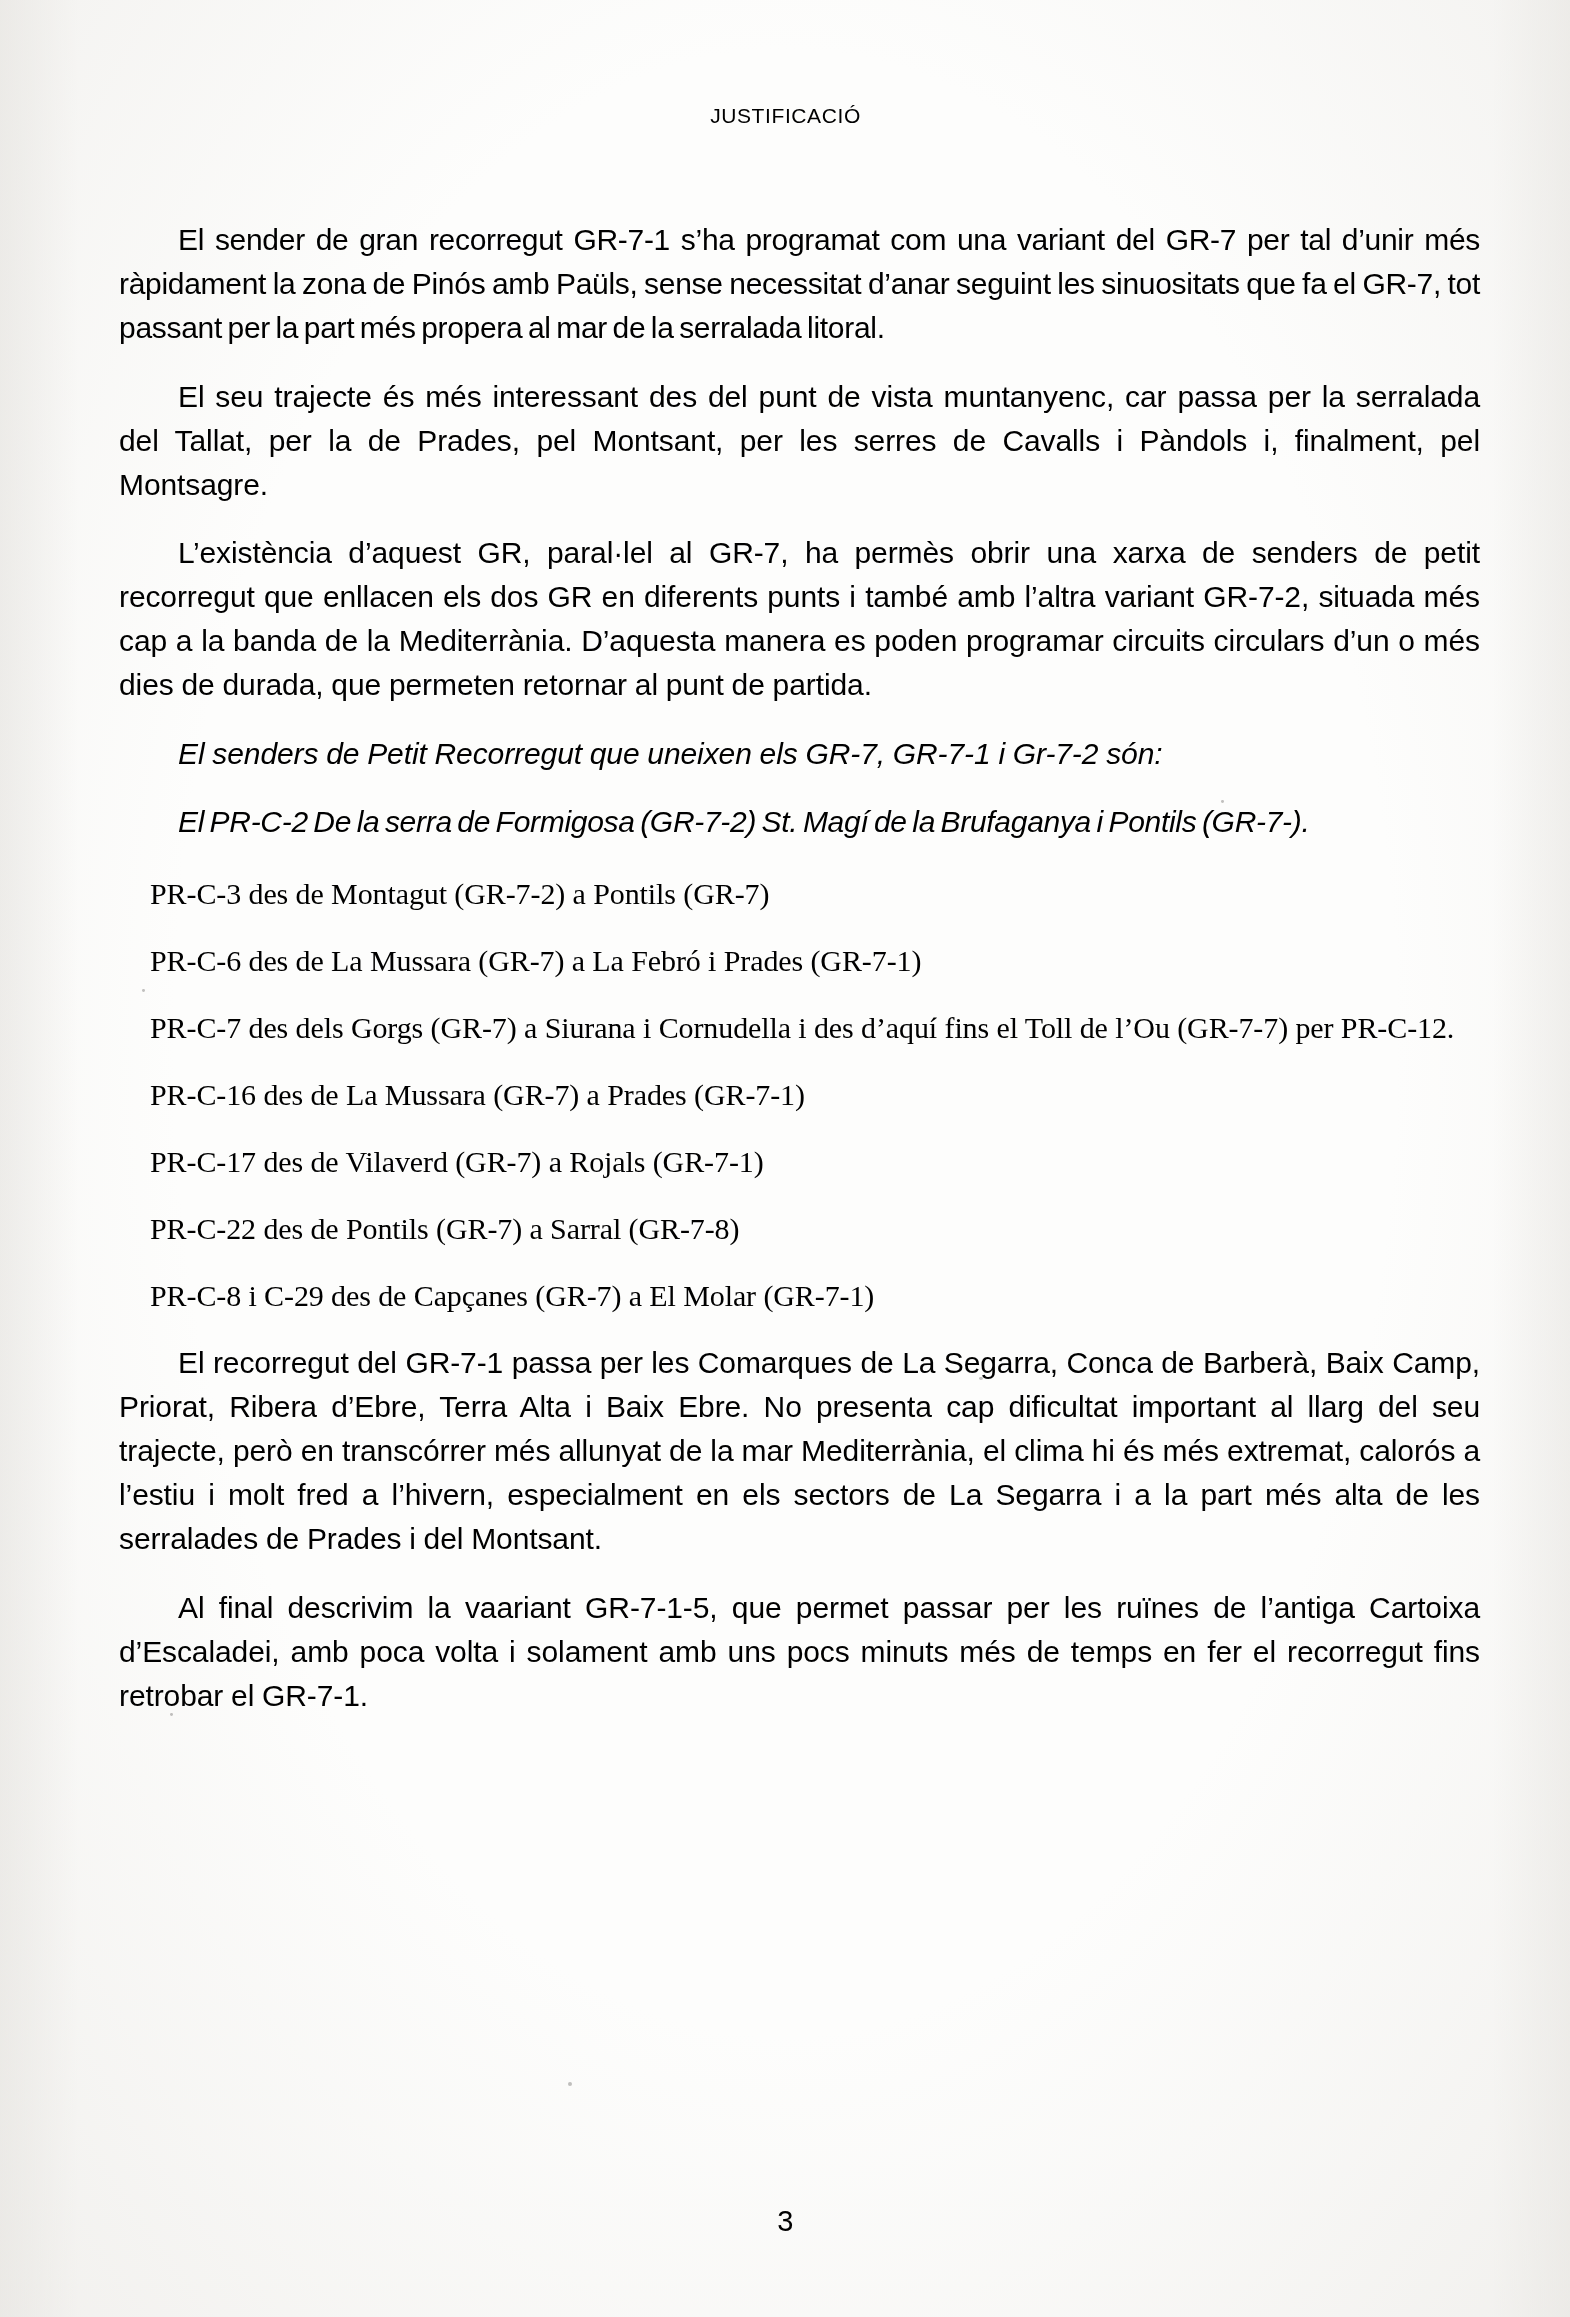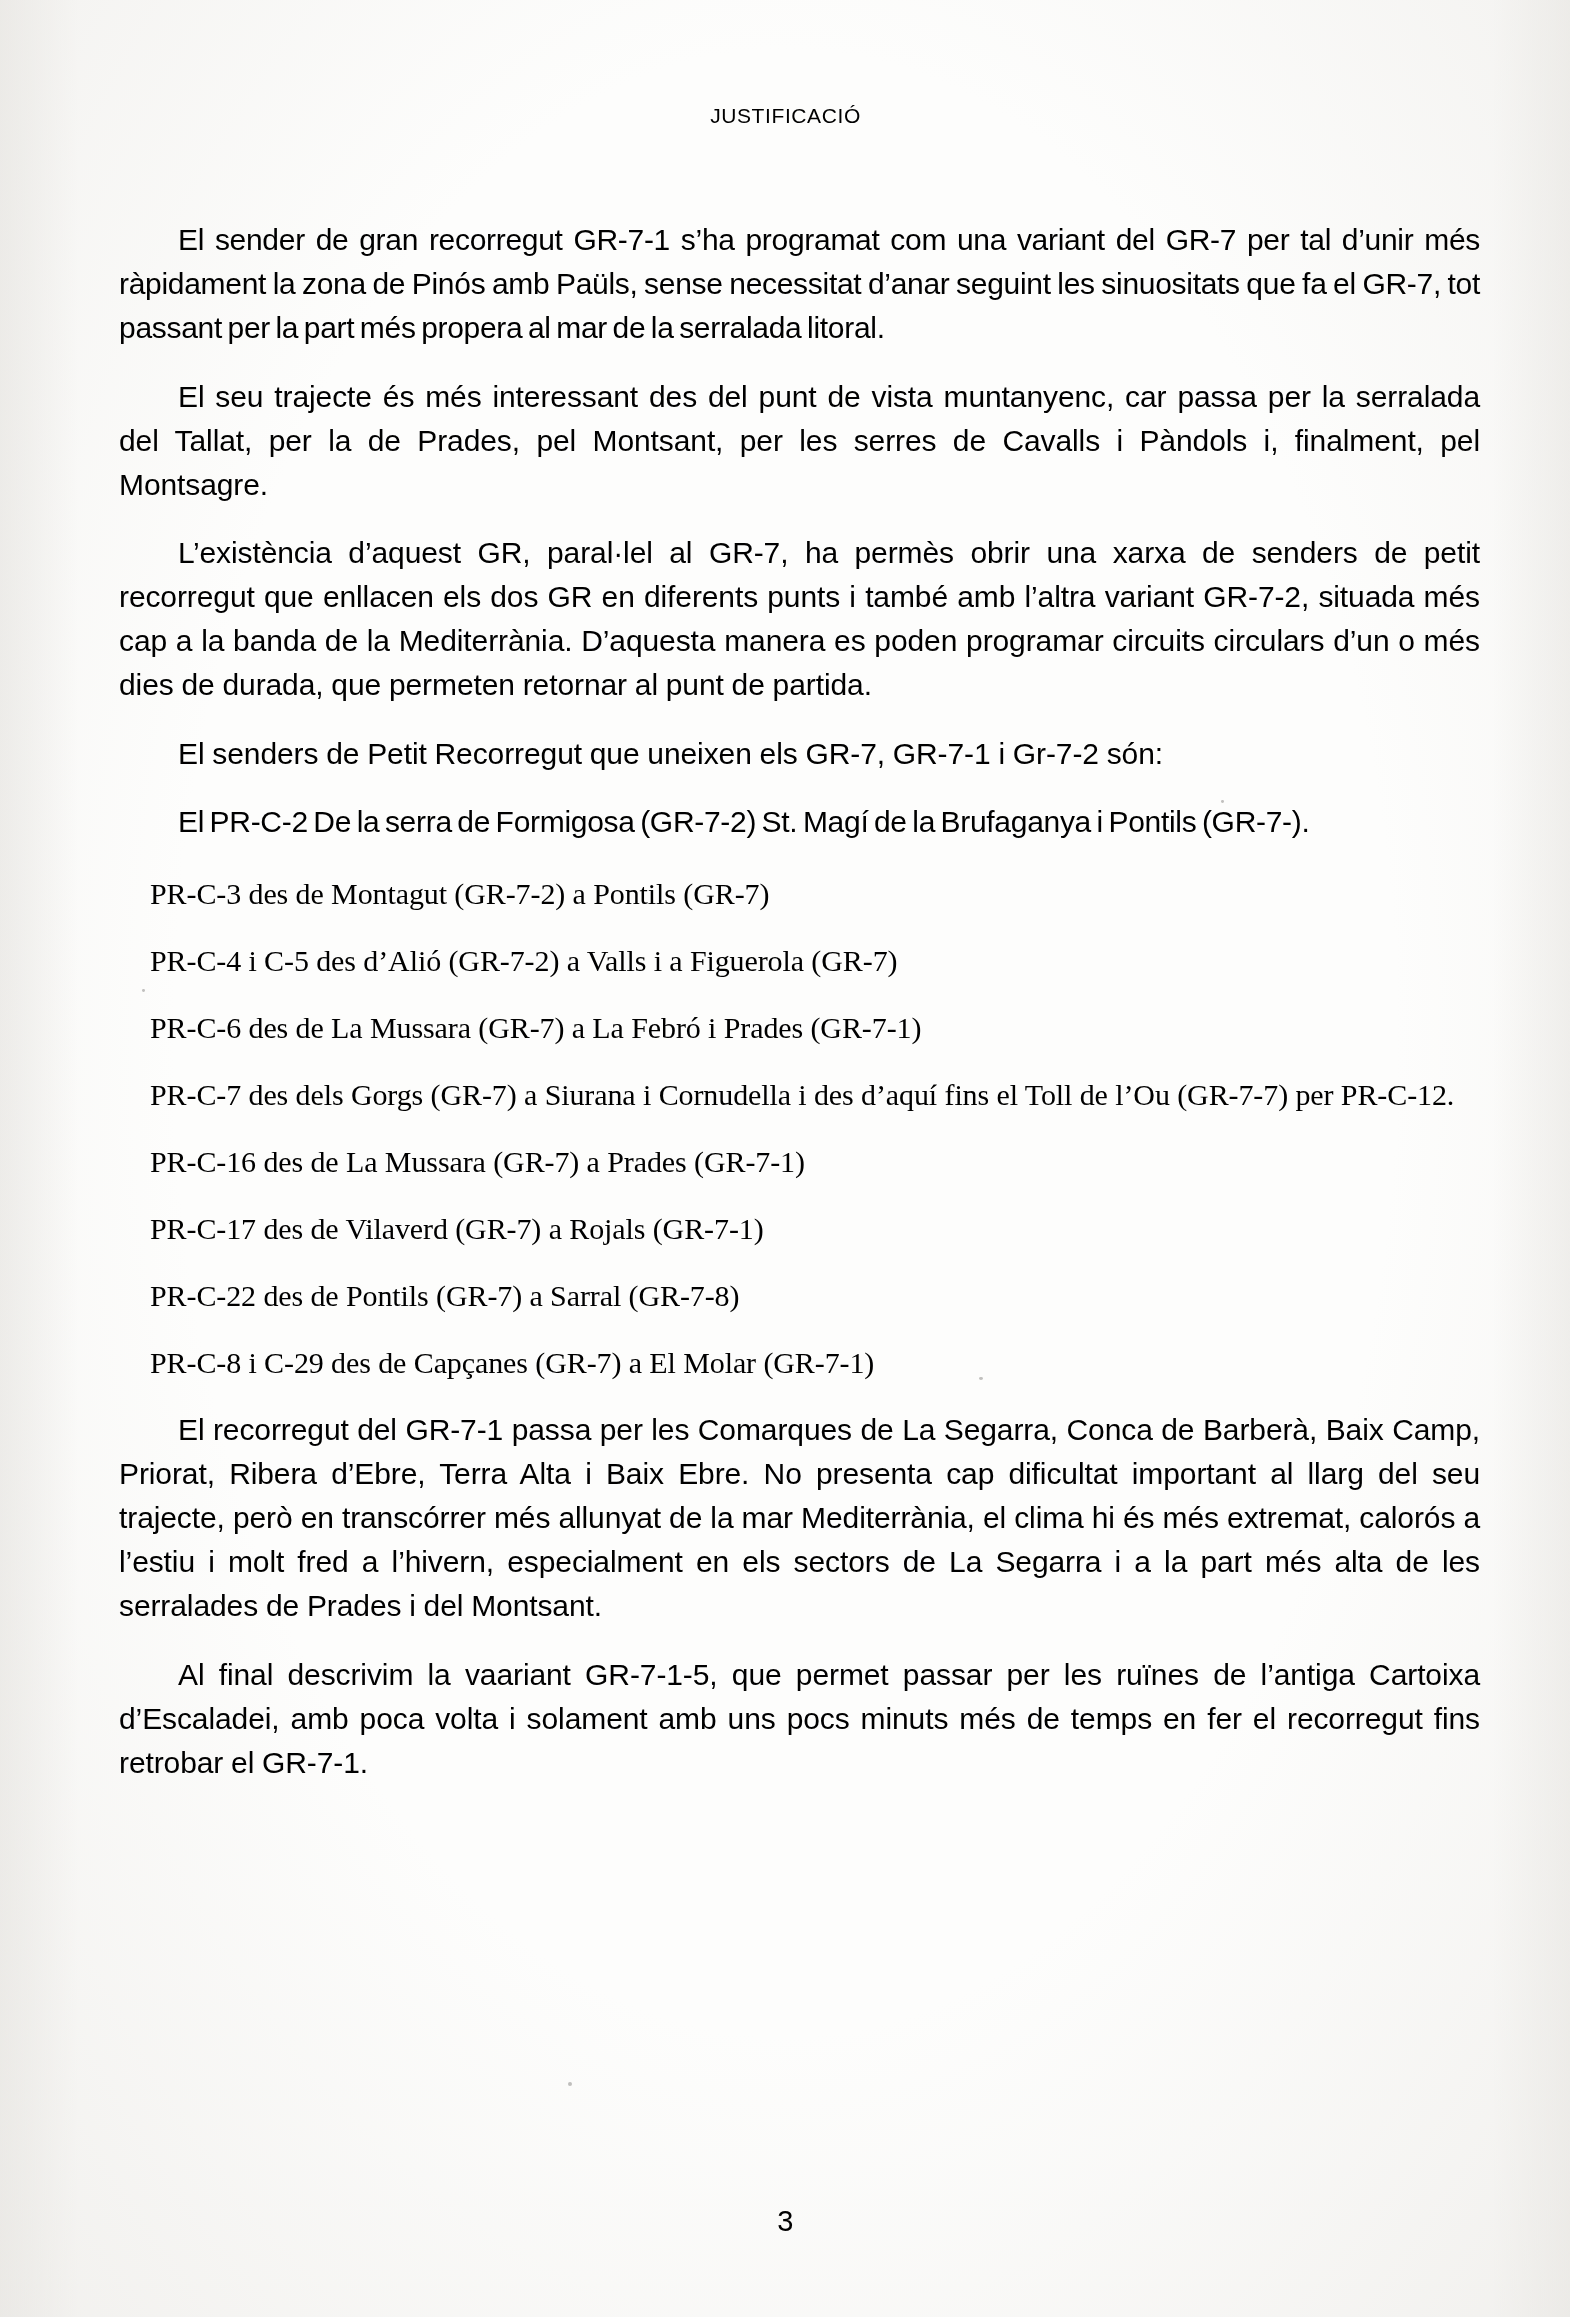--- a/index.html
+++ b/index.html
@@ -60,20 +60,21 @@
   }
   .body-text.tight {
     word-spacing: -2.5px;
     letter-spacing: -0.3px;
   }
   .body-text.loose {
     word-spacing: 0.4px;
   }
   .body-text.nojust {
     text-align: left;
+    font-style: italic;
   }
   .listitem {
     font-size: 30px;
     line-height: 44px;
     text-indent: 59px;
     text-align: left;
     margin: 0 0 23px 0;
     letter-spacing: -0.1px;
     font-family: Liberation Serif, serif;
   }
@@ -116,21 +117,20 @@
     <p class="body-text indent loose gap-small">El seu trajecte és més interessant des del punt de vista muntanyenc, car passa per la serralada del Tallat, per la de Prades, pel Montsant, per les serres de Cavalls i Pàndols i, finalment, pel Montsagre.</p>
 
     <p class="body-text indent gap-small">L’existència d’aquest GR, paral·lel al GR-7, ha permès obrir una xarxa de senders de petit recorregut que enllacen els dos GR en diferents punts i també amb l’altra variant GR-7-2, situada més cap a la banda de la Mediterrània. D’aquesta manera es poden programar circuits circulars d’un o més dies de durada, que permeten retornar al punt de partida.</p>
 
     <p class="body-text indent nojust gap-small">El senders de Petit Recorregut que uneixen els GR-7, GR-7-1 i Gr-7-2 són:</p>
 
     <p class="body-text indent tight nojust gap-med">El PR-C-2 De la serra de Formigosa (GR-7-2) St. Magí de la Brufaganya i Pontils (GR-7-).</p>
 
     <div>
       <p class="listitem">PR-C-3 des de Montagut (GR-7-2) a Pontils (GR-7)</p>
-      <p class="listitem">PR-C-4 i C-5 des d’Alió (GR-7-2) a Valls i a Figuerola (GR-7)</p>
       <p class="listitem">PR-C-6 des de La Mussara (GR-7) a La Febró i Prades (GR-7-1)</p>
       <p class="listitem">PR-C-7 des dels Gorgs (GR-7) a Siurana i Cornudella i des d’aquí fins el Toll de l’Ou (GR-7-7) per PR-C-12.</p>
       <p class="listitem">PR-C-16 des de La Mussara (GR-7) a Prades (GR-7-1)</p>
       <p class="listitem">PR-C-17 des de Vilaverd (GR-7) a Rojals (GR-7-1)</p>
       <p class="listitem">PR-C-22 des de Pontils (GR-7) a Sarral (GR-7-8)</p>
       <p class="listitem">PR-C-8 i C-29 des de Capçanes (GR-7) a El Molar (GR-7-1)</p>
     </div>
 
     <p class="body-text indent gap-small">El recorregut del GR-7-1 passa per les Comarques de La Segarra, Conca de Barberà, Baix Camp, Priorat, Ribera d’Ebre, Terra Alta i Baix Ebre. No presenta cap dificultat important al llarg del seu trajecte, però en transcórrer més allunyat de la mar Mediterrània, el clima hi és més extremat, calorós a l’estiu i molt fred a l’hivern, especialment en els sectors de La Segarra i a la part més alta de les serralades de Prades i del Montsant.</p>
 

